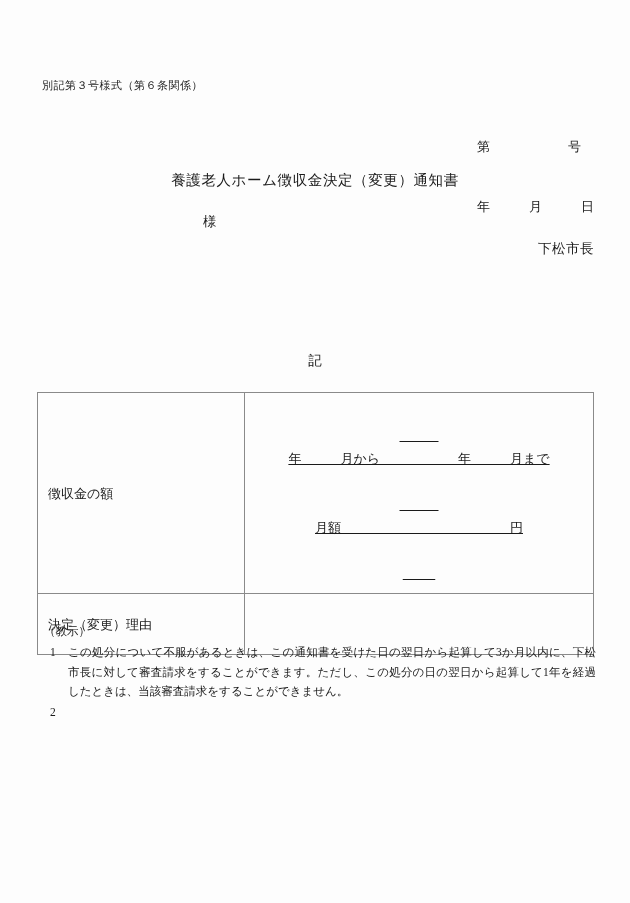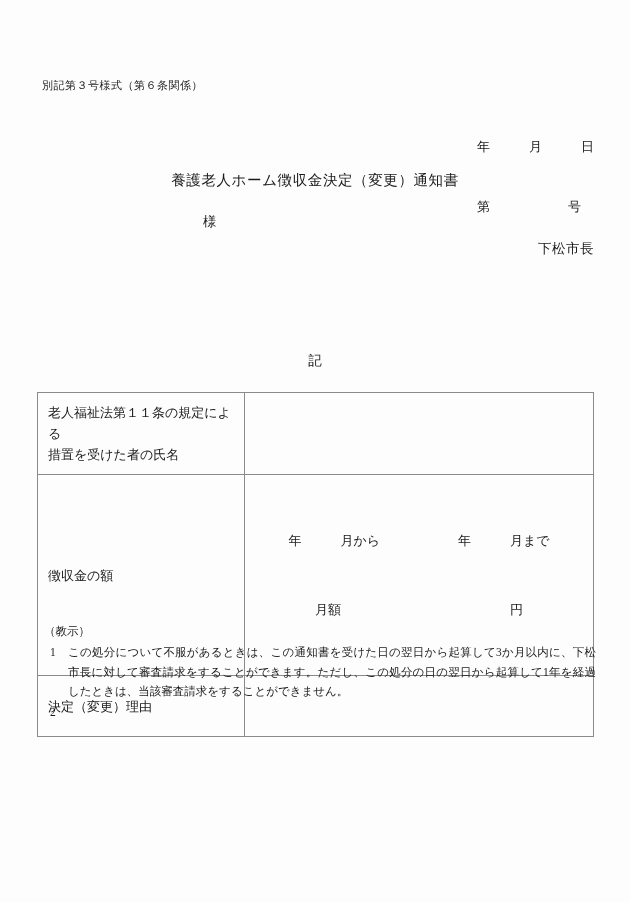--- a/index.html
+++ b/index.html
@@ -111,20 +111,21 @@
     line-height: 21px;
     vertical-align: middle;
   }
   .form-table td.label-cell {
     width: 196px;
     padding: 9px 0 9px 10px;
     white-space: pre-line;
   }
   .form-table td.value-cell {
     padding: 8px 4px;
+    text-decoration: underline;
   }
   .row-name     .label-cell, .row-name     .value-cell { height: 42px; }
   .row-facility .label-cell, .row-facility .value-cell { height: 42px; }
   .row-amount   .label-cell, .row-amount   .value-cell { height: 48px; }
   .row-reason   .label-cell, .row-reason   .value-cell { height: 42px; }
 
   .amount-lines {
     font-size: 13px;
     line-height: 23px;
     text-align: center;
@@ -160,40 +161,35 @@
   }
 </style>
 </head>
 <body>
 
 <div class="page">
 
   <div class="form-no">別記第３号様式（第６条関係）</div>
 
   <div class="doc-meta">
+    <span class="meta-line">第　　　　　　号</span>
     <span class="meta-line">年　　　月　　　日</span>
-    <span class="meta-line">第　　　　　　号</span>
   </div>
 
   <div class="doc-title">養護老人ホーム徴収金決定（変更）通知書</div>
 
   <div class="addressee">様</div>
 
   <div class="issuer">下松市長</div>
 
 
   <div class="ki-marker">記</div>
 
   <table class="form-table">
     <tbody>
-      <tr class="row-name">
-        <td class="label-cell">老人福祉法第１１条の規定による
-措置を受けた者の氏名</td>
-        <td class="value-cell"></td>
-      </tr>
       <tr class="row-amount">
         <td class="label-cell">徴収金の額</td>
         <td class="value-cell">
           <div class="amount-lines">
             <span class="amt-row">年　　　月から　　　　　　年　　　月まで</span>
             <span class="amt-row">月額　　　　　　　　　　　　　円</span>
           </div>
         </td>
       </tr>
       <tr class="row-reason">

